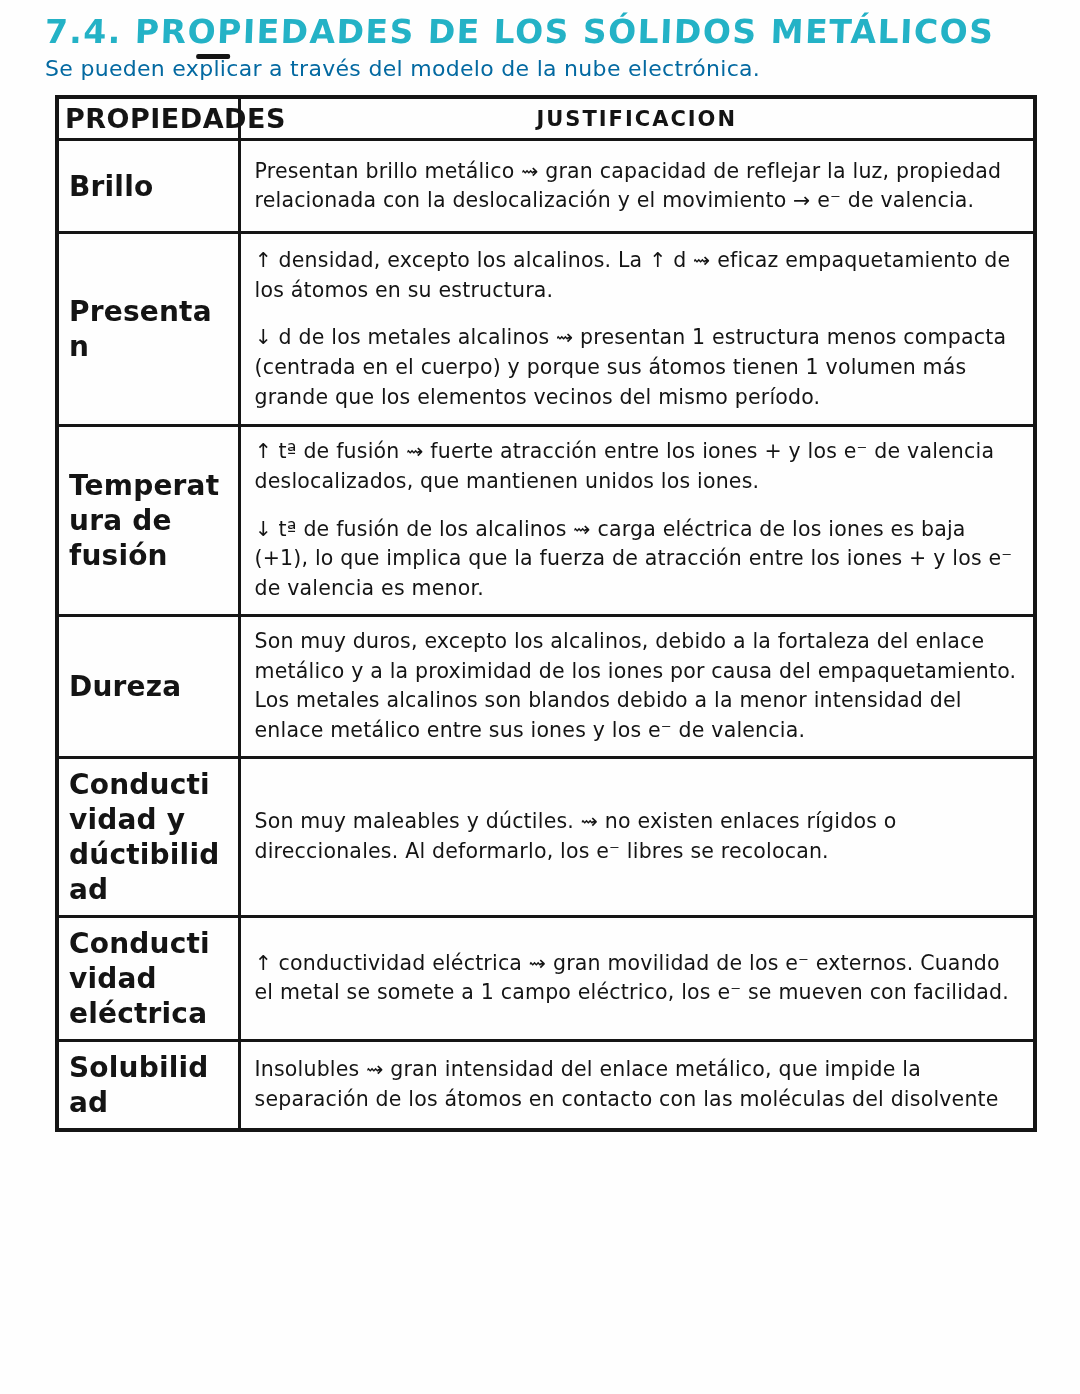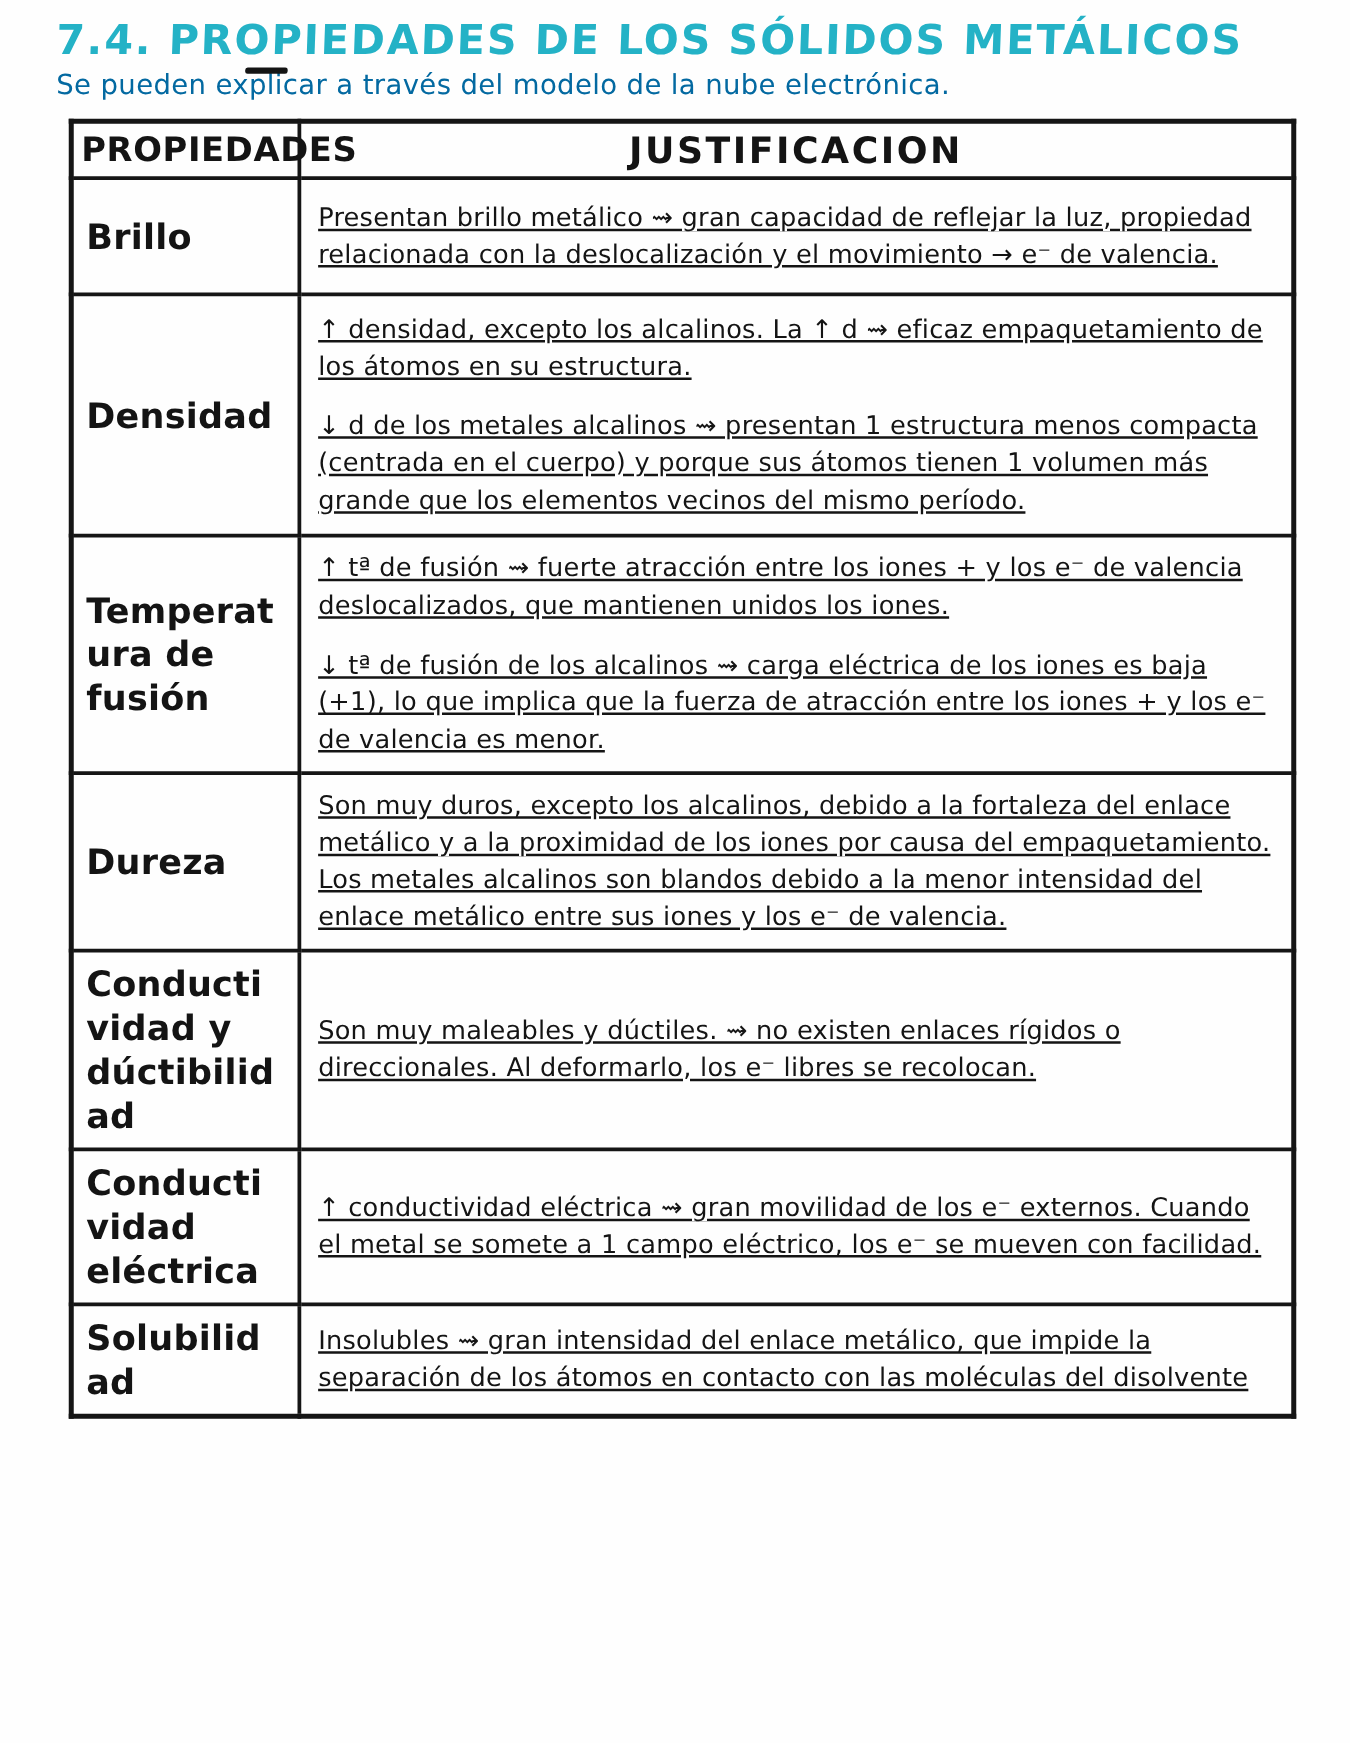--- a/index.html
+++ b/index.html
@@ -49,21 +49,21 @@
   col.c-prop{width:182px;}
   th.h-prop{
     font-size:27px;
     letter-spacing:.5px;
     text-align:left;
     padding:4px 6px;
     border-width:4px;
     white-space:nowrap;
   }
   th.h-just{
-    font-size:29px;
+    font-size:21px;
     letter-spacing:2px;
     text-align:center;
     padding:4px 6px;
   }
   td.prop-cell{
     font-size:28px;
     letter-spacing:.2px;
     padding:8px 10px;
     vertical-align:middle;
     line-height:1.25;
@@ -71,21 +71,21 @@
     font-weight:bold;
   }
   tr:nth-child(3) td.prop-cell{text-align:left;}
   td.just-cell{
     font-size:20.5px;
     padding:10px 14px;
     vertical-align:middle;
     line-height:1.45;
     letter-spacing:.2px;
   }
-  td.just-cell p{margin:0 0 18px 0;text-decoration:underline;}
+  td.just-cell p{margin:0 0 18px 0;}
   td.just-cell p:last-child{margin-bottom:0;}
   
   tbody tr:nth-child(1){height:93px;}
   tbody tr:nth-child(2){height:193px;}
   tbody tr:nth-child(3){height:178px;}
   tbody tr:nth-child(4){height:135px;}
   tbody tr:nth-child(5){height:78px;}
   tbody tr:nth-child(6){height:84px;}
   tbody tr:nth-child(7){height:84px;}
   thead tr{height:42px;}
@@ -112,21 +112,21 @@
       </tr>
     </thead>
     <tbody>
         <tr>
           <td class="prop-cell">Brillo</td>
           <td class="just-cell">
             <p>Presentan brillo metálico ⇝ gran capacidad de reflejar la luz, propiedad relacionada con la deslocalización y el movimiento → e⁻ de valencia.</p>
           </td>
         </tr>
         <tr>
-          <td class="prop-cell">Densidad</td>
+          <td class="prop-cell">Presentan</td>
           <td class="just-cell">
             <p>↑ densidad, excepto los alcalinos. La ↑ d ⇝ eficaz empaquetamiento de los átomos en su estructura.</p>
             <p>↓ d de los metales alcalinos ⇝ presentan 1 estructura menos compacta (centrada en el cuerpo) y porque sus átomos tienen 1 volumen más grande que los elementos vecinos del mismo período.</p>
           </td>
         </tr>
         <tr>
           <td class="prop-cell">Temperatura de fusión</td>
           <td class="just-cell">
             <p>↑ tª de fusión ⇝ fuerte atracción entre los iones + y los e⁻ de valencia deslocalizados, que mantienen unidos los iones.</p>
             <p>↓ tª de fusión de los alcalinos ⇝ carga eléctrica de los iones es baja (+1), lo que implica que la fuerza de atracción entre los iones + y los e⁻ de valencia es menor.</p>

